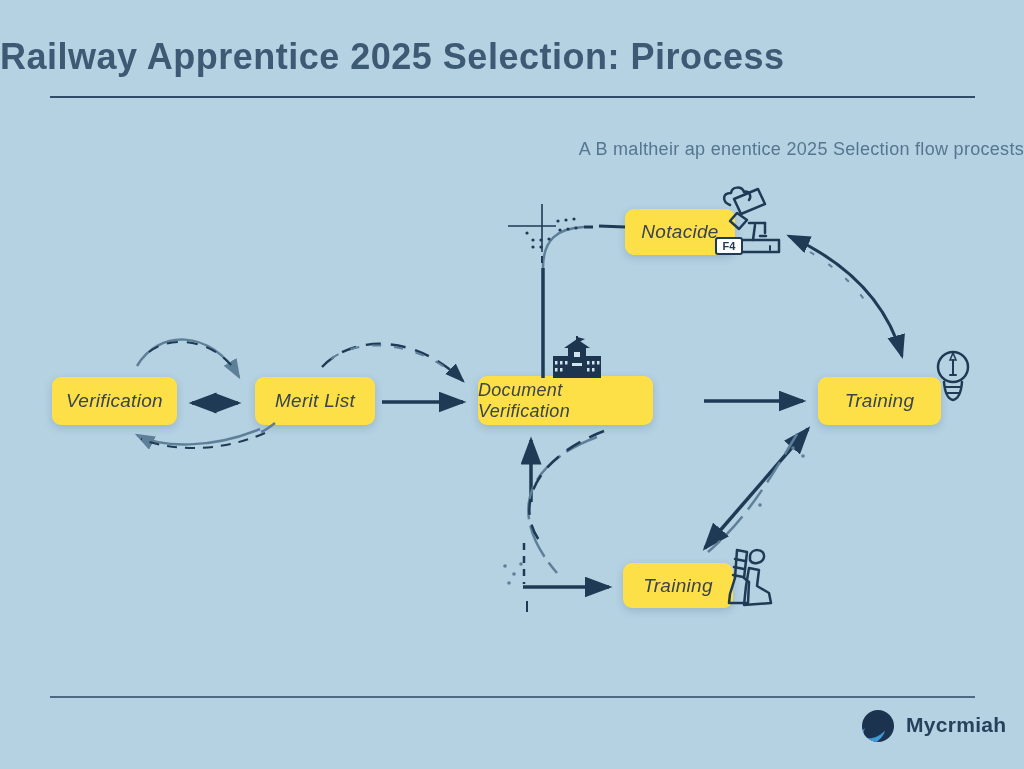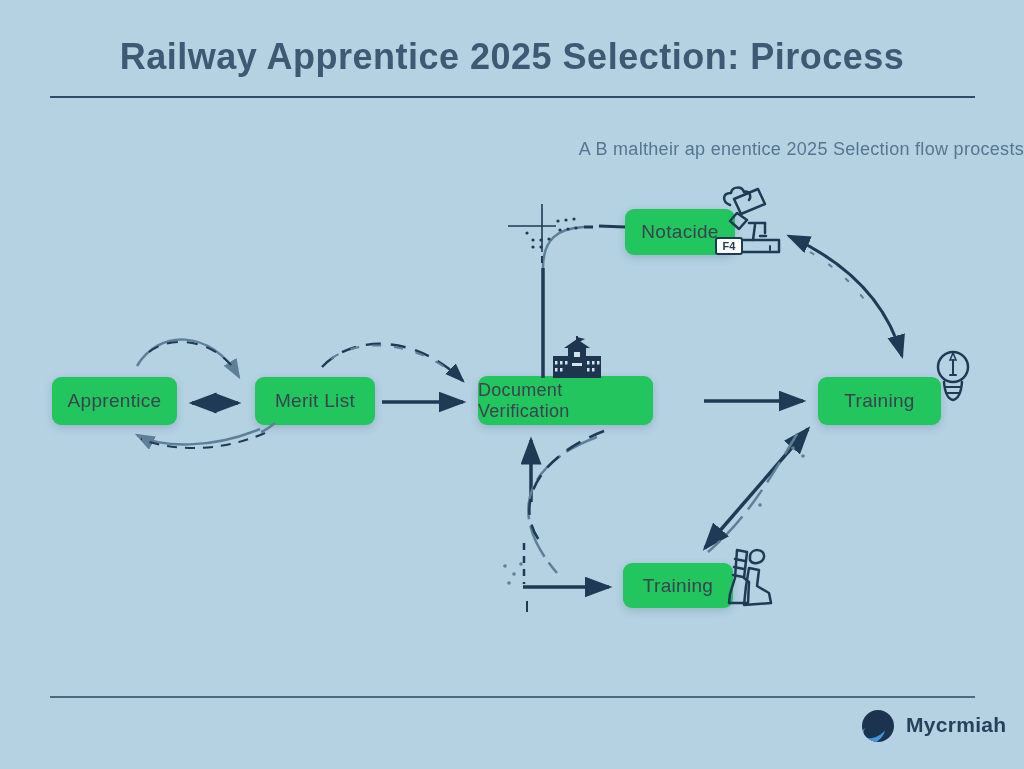--- a/index.html
+++ b/index.html
@@ -2,52 +2,52 @@
 <html><head>
 <meta charset="utf-8">
 <style>
   html,body{margin:0;padding:0;}
   body{font-family:"Liberation Sans",sans-serif;}
   #canvas{
     position:relative;width:1024px;height:769px;overflow:hidden;
     background:#b5d2e3;
   }
   .title{
-    position:absolute;top:36px;left:0;width:1024px;text-align:center;
+    position:absolute;top:36px;left:0;width:1024px;text-align:left;
     font-size:36px;font-weight:700;color:#3c5a74;letter-spacing:.5px;
   }
   .rule-top{position:absolute;top:96px;left:50px;width:925px;height:2px;background:#2f4d68;}
   .subtitle{
     position:absolute;top:123px;left:0;width:1024px;text-align:right;
     font-size:18px;font-weight:500;color:#557690;letter-spacing:.3px;margin-top:16px;
   }
   .node{
-    position:absolute;background:#22c55e;border-radius:9px;
+    position:absolute;background:#fde047;border-radius:9px;
     box-shadow:0 3px 9px rgba(40,70,100,.20);
     display:flex;align-items:center;justify-content:center;
-    color:#39444e;font-size:19px;letter-spacing:.3px;z-index:2;
+    color:#39444e;font-size:19px;letter-spacing:.3px;z-index:2;font-style:italic;
   }
   .node.small-text{font-size:18px;}
   svg.overlay{position:absolute;top:0;left:0;z-index:3;pointer-events:none;}
   .rule-bottom{position:absolute;top:696px;left:50px;width:925px;height:2px;background:#4c6a82;}
   .brand-text{
     position:absolute;top:713px;left:906px;font-size:21px;font-weight:700;
     color:#27405c;letter-spacing:.3px;z-index:2;
   }
 </style>
 </head>
 <body>
 
 <div id="canvas">
 
   <div class="title">Railway Apprentice 2025 Selection: Pirocess</div>
   <div class="rule-top"></div>
   <div class="subtitle">A B maltheir ap enentice 2025 Selection flow procests</div>
 
-  <div class="node" style="left:52px;top:377px;width:125px;height:48px">Apprentice</div>
+  <div class="node" style="left:52px;top:377px;width:125px;height:48px">Verification</div>
   <div class="node" style="left:255px;top:377px;width:120px;height:48px">Merit List</div>
   <div class="node small-text" style="left:478px;top:376px;width:175px;height:49px">Document Verification</div>
   <div class="node" style="left:818px;top:377px;width:123px;height:48px">Training</div>
   <div class="node" style="left:625px;top:209px;width:110px;height:46px">Notacide</div>
   <div class="node" style="left:623px;top:563px;width:110px;height:45px">Training</div>
 
   <svg class="overlay" width="1024" height="769" viewBox="0 0 1024 769">
     <defs>
       <marker id="mN" markerWidth="9" markerHeight="8" refX="7" refY="3" orient="auto" markerUnits="strokeWidth">
         <path d="M0,0 L8,3 L0,6 Z" fill="#1e3a55"></path>

